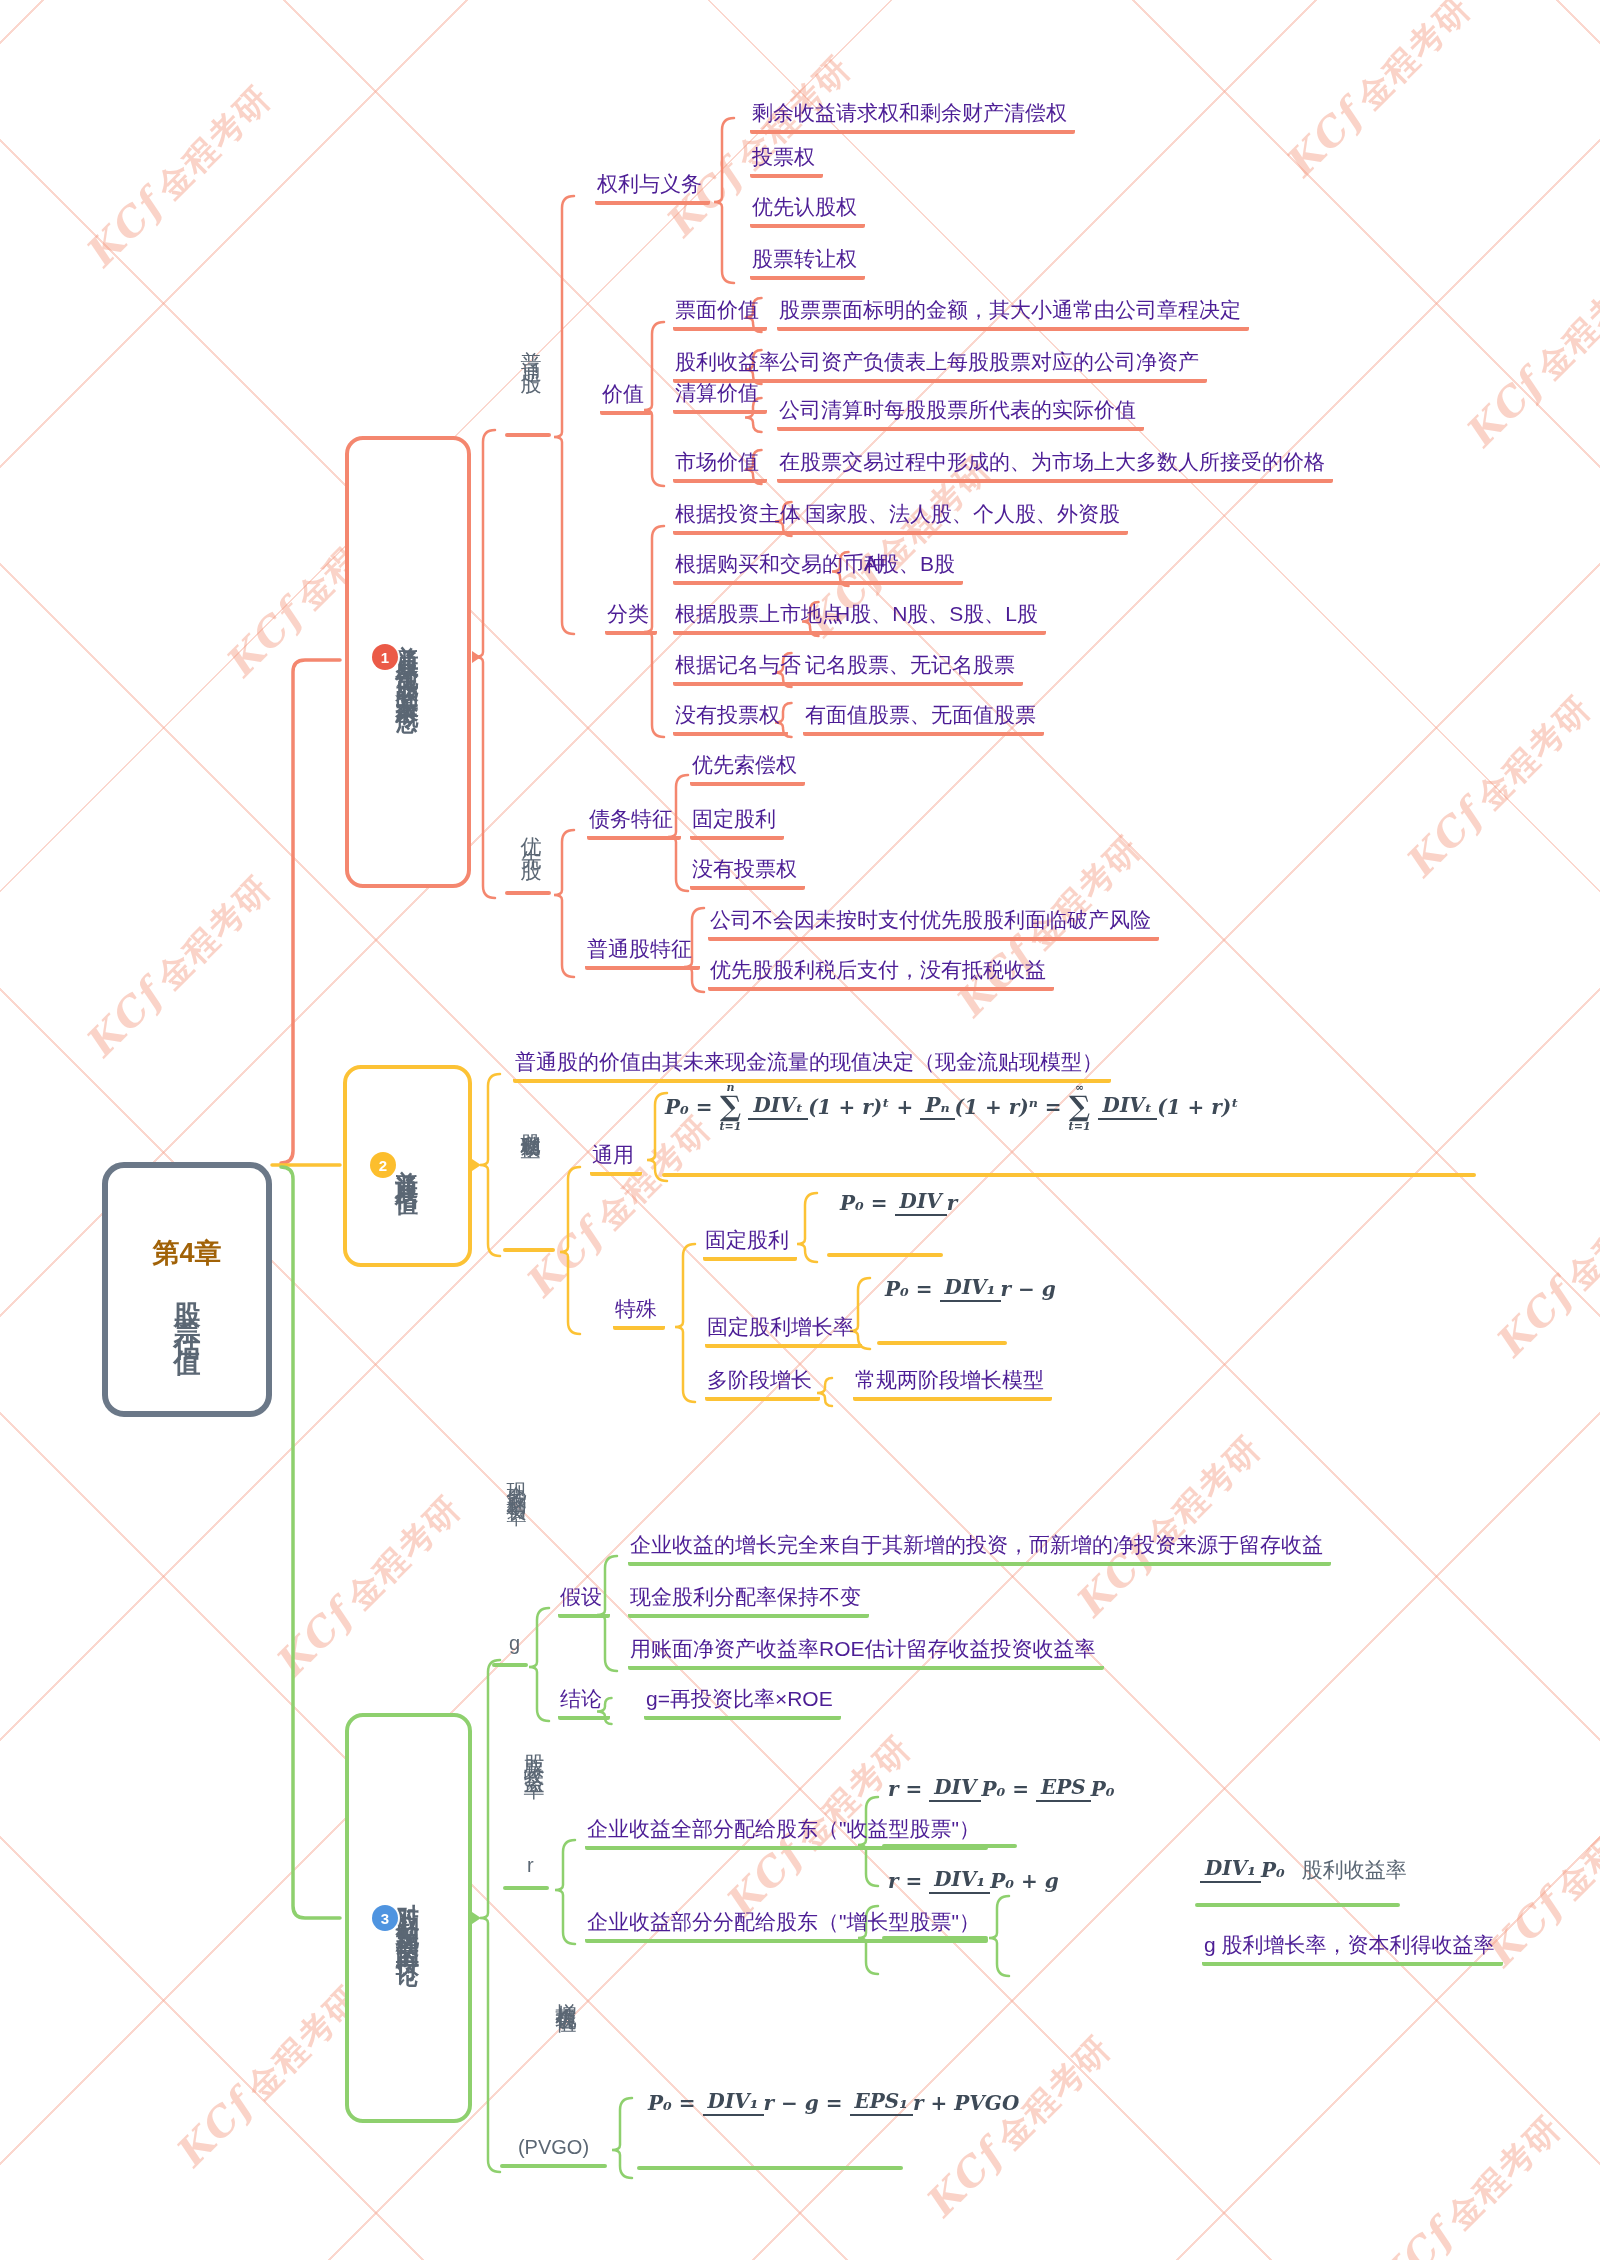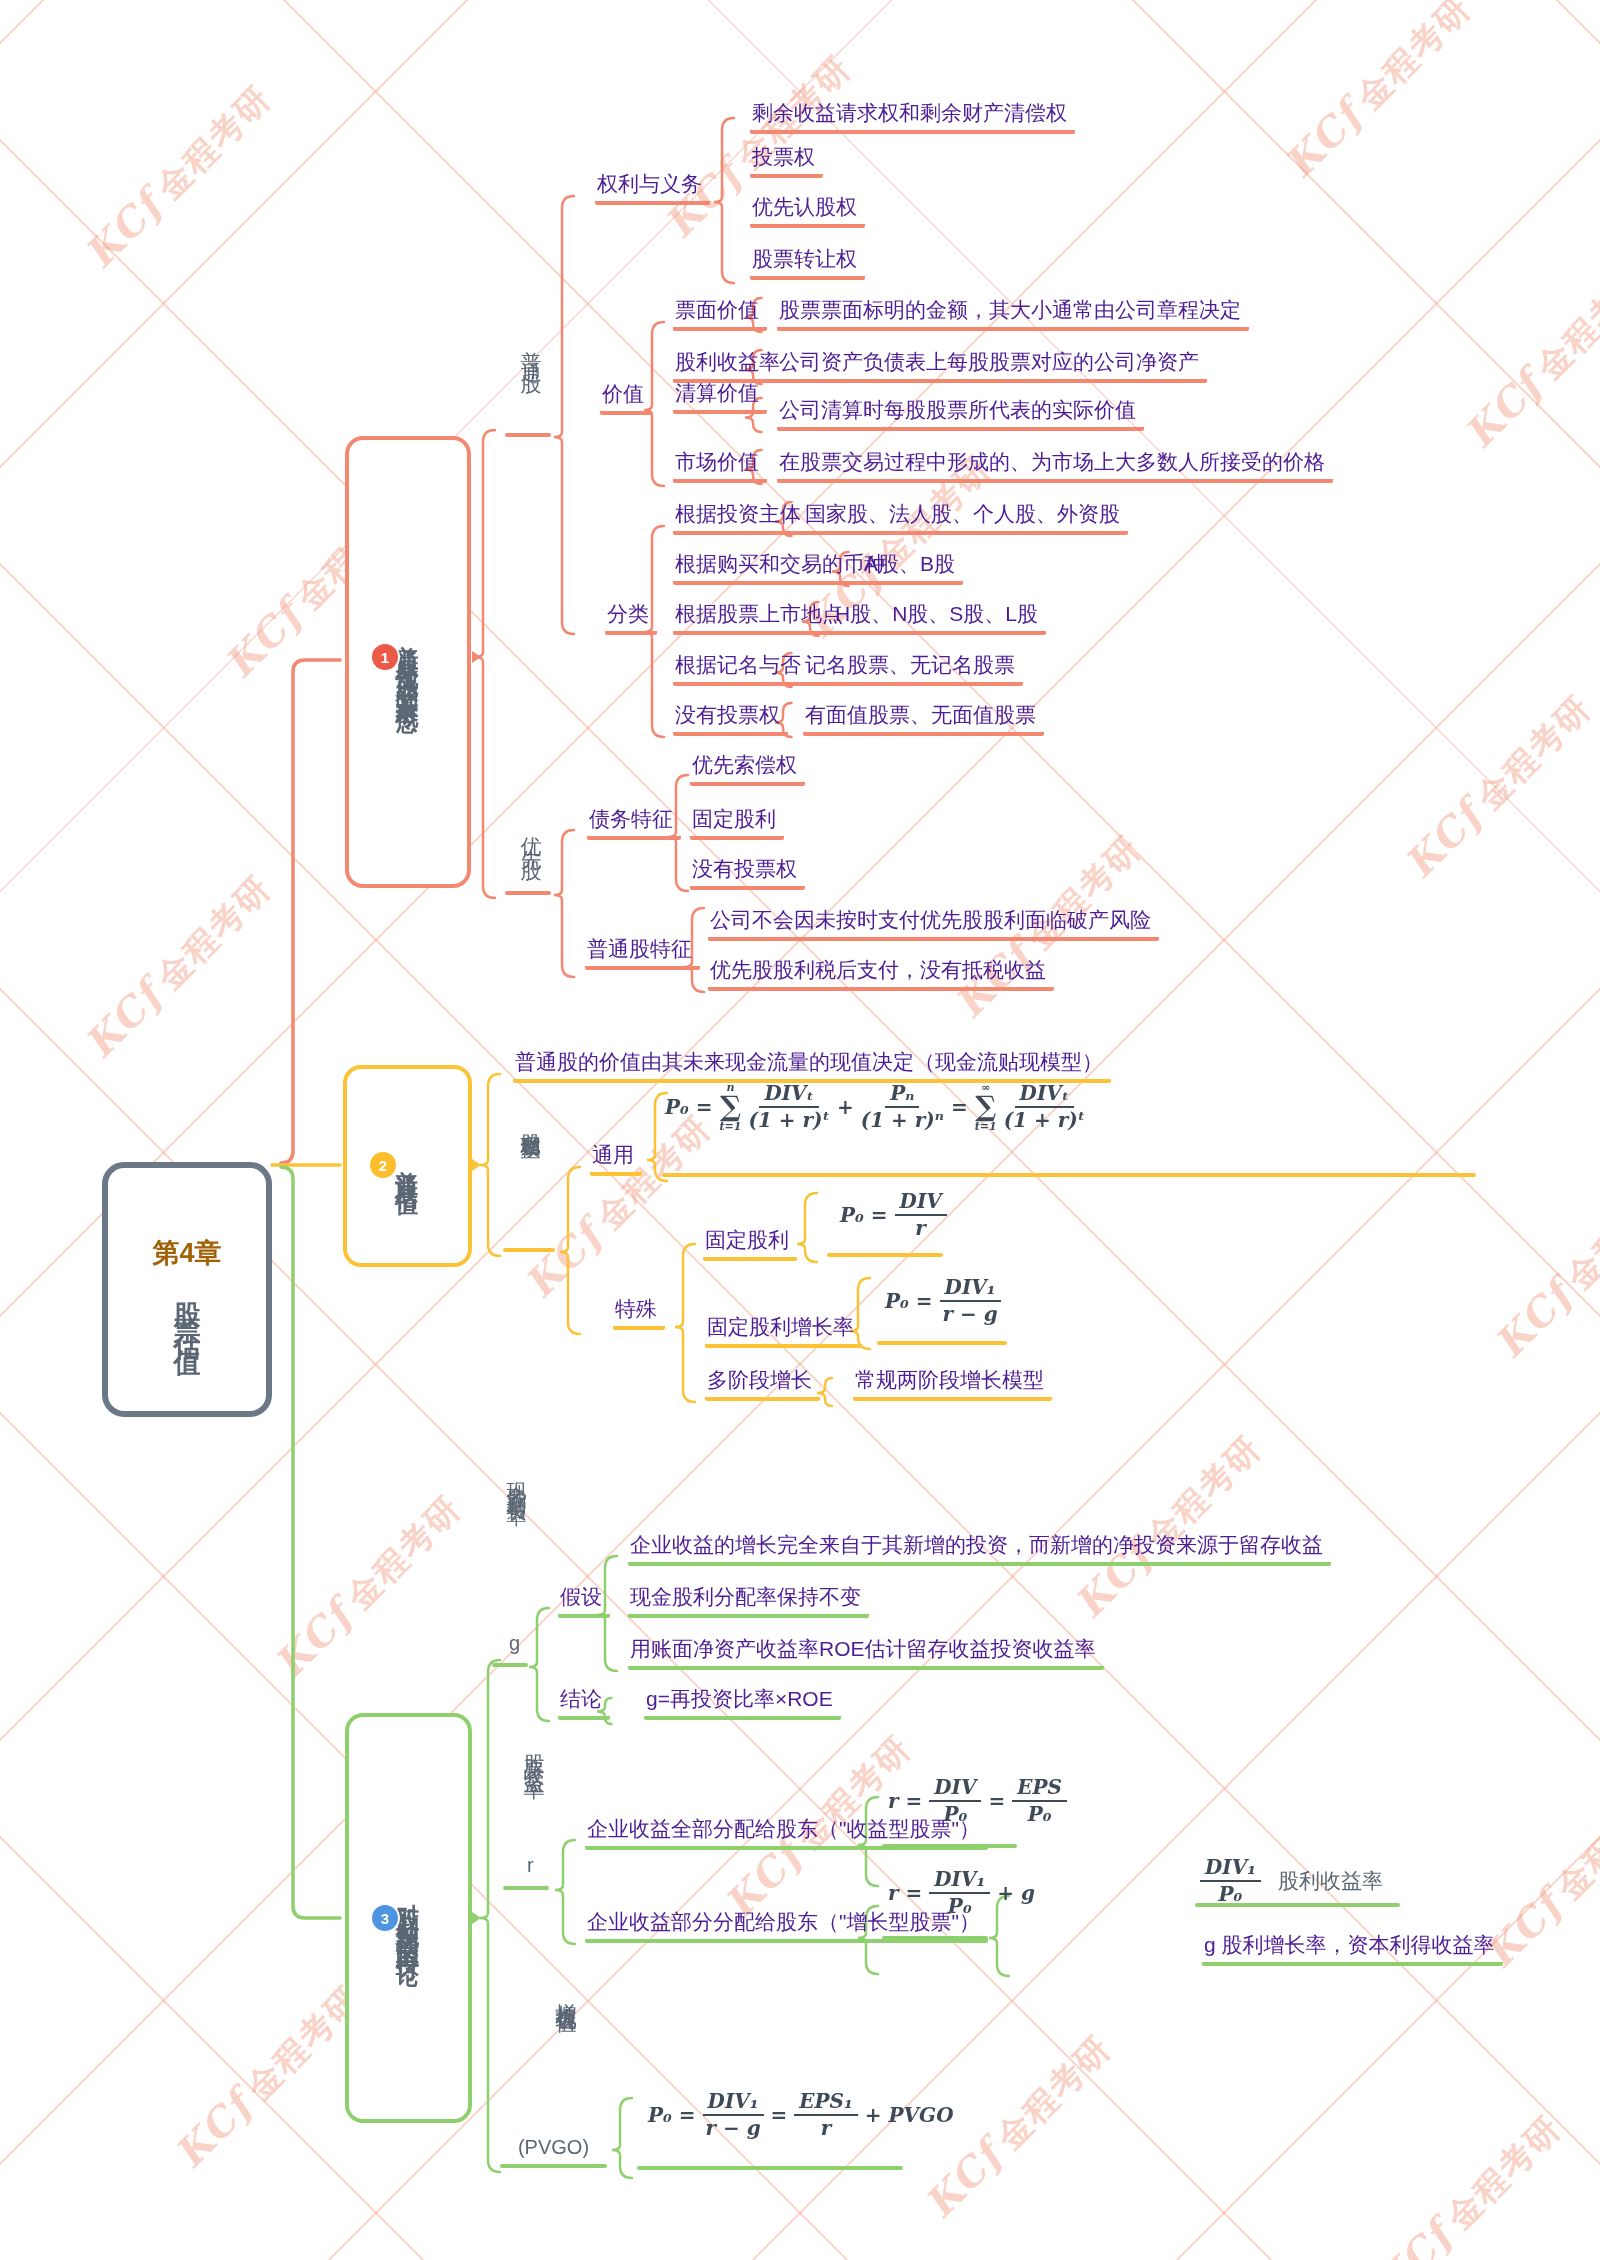--- a/index.html
+++ b/index.html
@@ -35,21 +35,21 @@
   .root-box .rt{writing-mode:vertical-lr;text-orientation:upright;font-weight:bold;color:#5b6774;
                 font-size:27px;letter-spacing:16px;margin-top:10px;}
   .badge{position:absolute;z-index:3;width:26px;height:26px;border-radius:50%;color:#fff;font-size:15px;
          font-weight:bold;display:flex;align-items:center;justify-content:center;
          box-shadow:0 0 0 2px rgba(255,255,255,.95);}
   .bd1{background:#eb5a47;} .bd2{background:#fcbe2d;} .bd3{background:#4f94e0;}
   
   .formula{position:absolute;z-index:2;font-family:"DejaVu Serif","Liberation Serif",serif;
            font-style:italic;font-weight:bold;color:#3e4a57;font-size:20px;display:flex;
            align-items:center;gap:7px;white-space:nowrap;}
-  .frac{display:inline-flex;flex-direction:column;align-items:center;line-height:1.15;}
+  .frac{display:inline-flex;flex-direction:row;align-items:center;line-height:1.15;}
   .frac .num{border-bottom:2px solid #3e4a57;padding:0 5px 1px;}
   .frac .den{padding-top:1px;}
   .sum{display:inline-flex;flex-direction:column;align-items:center;line-height:1;}
   .sum .lim{font-size:11px;}
   .sum .sym{font-size:28px;font-style:normal;}
   .ftext{font-family:"Liberation Sans","DejaVu Sans",sans-serif;font-style:normal;font-weight:normal;
          color:#5b6774;font-size:21px;margin-left:10px;}
 </style>
 </head>
 <body>

